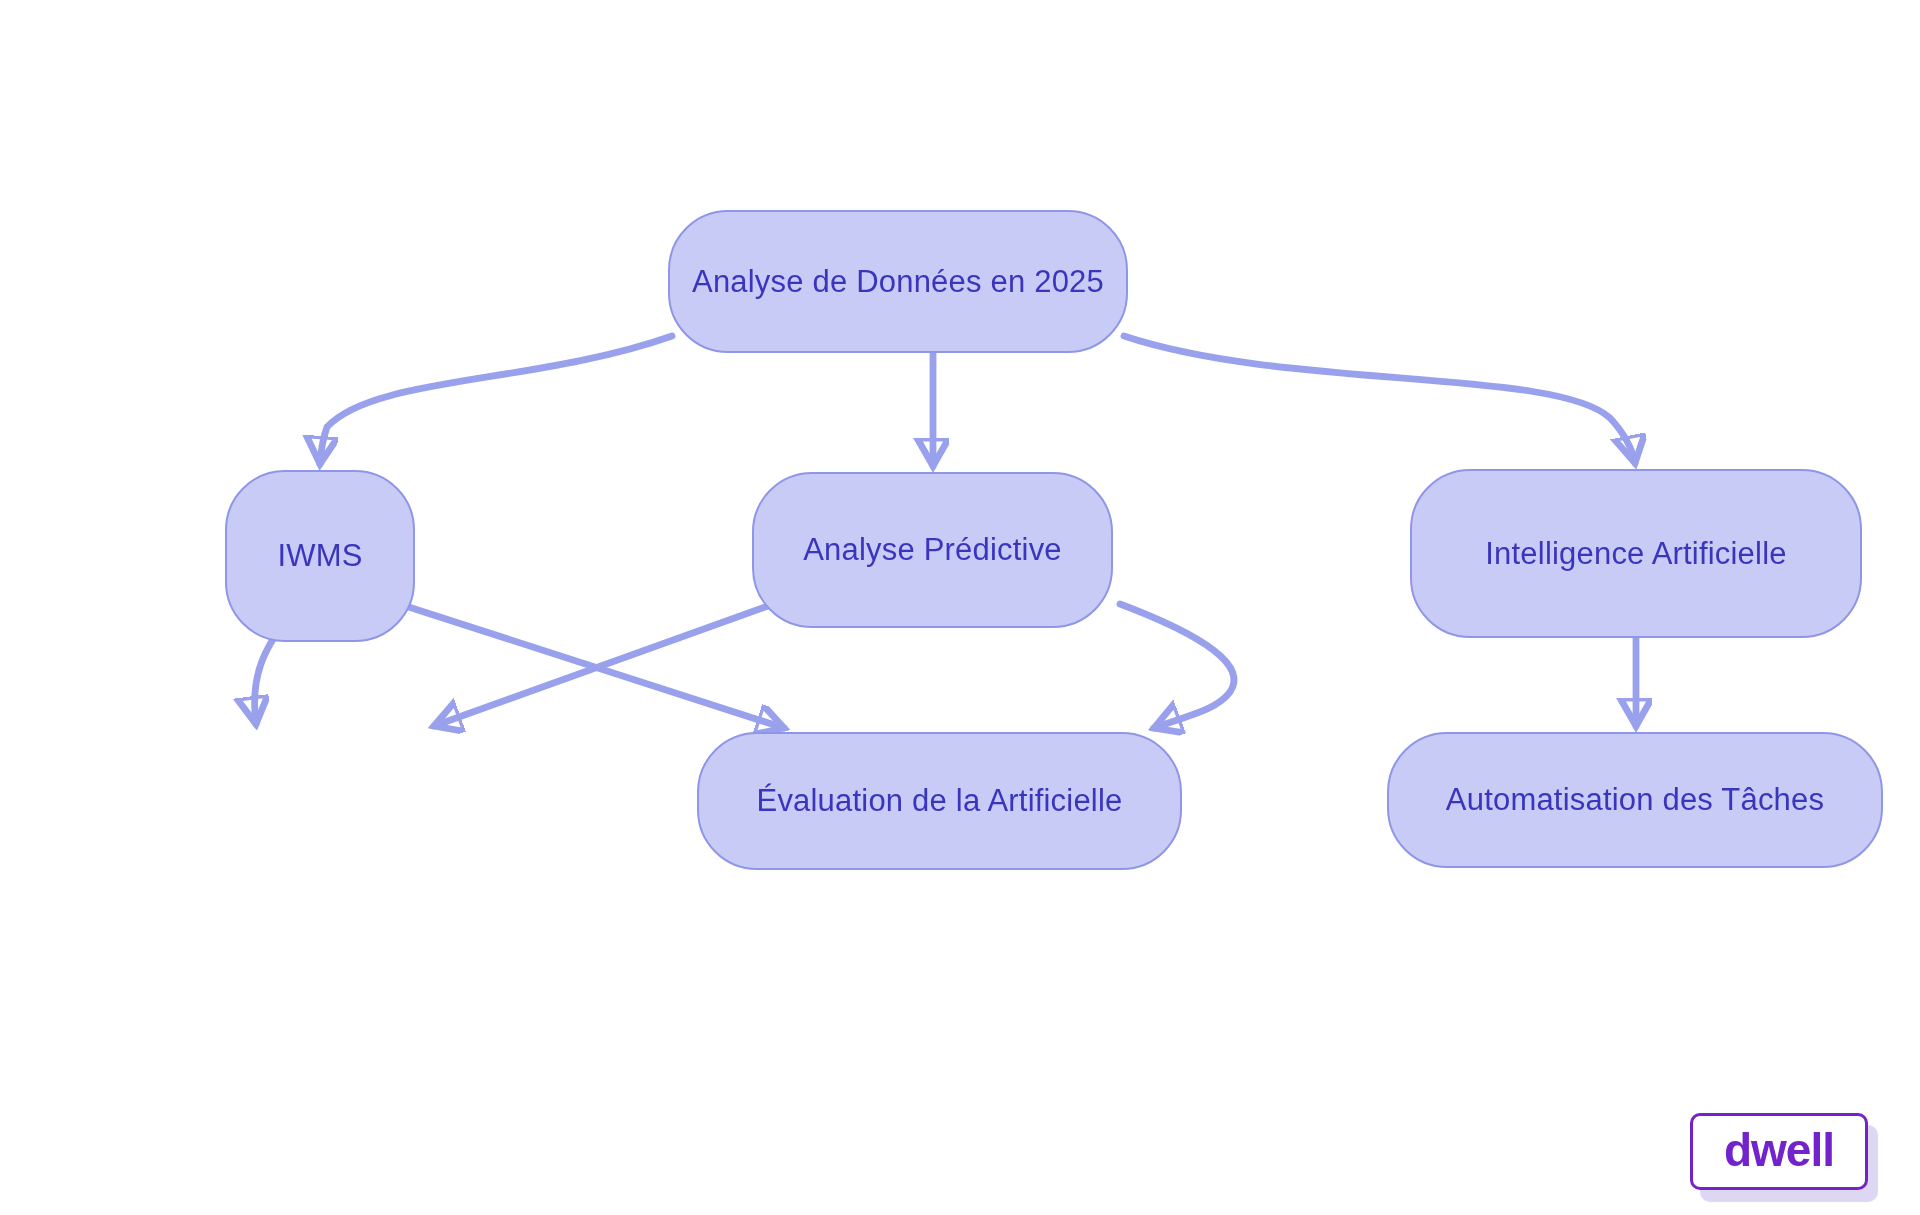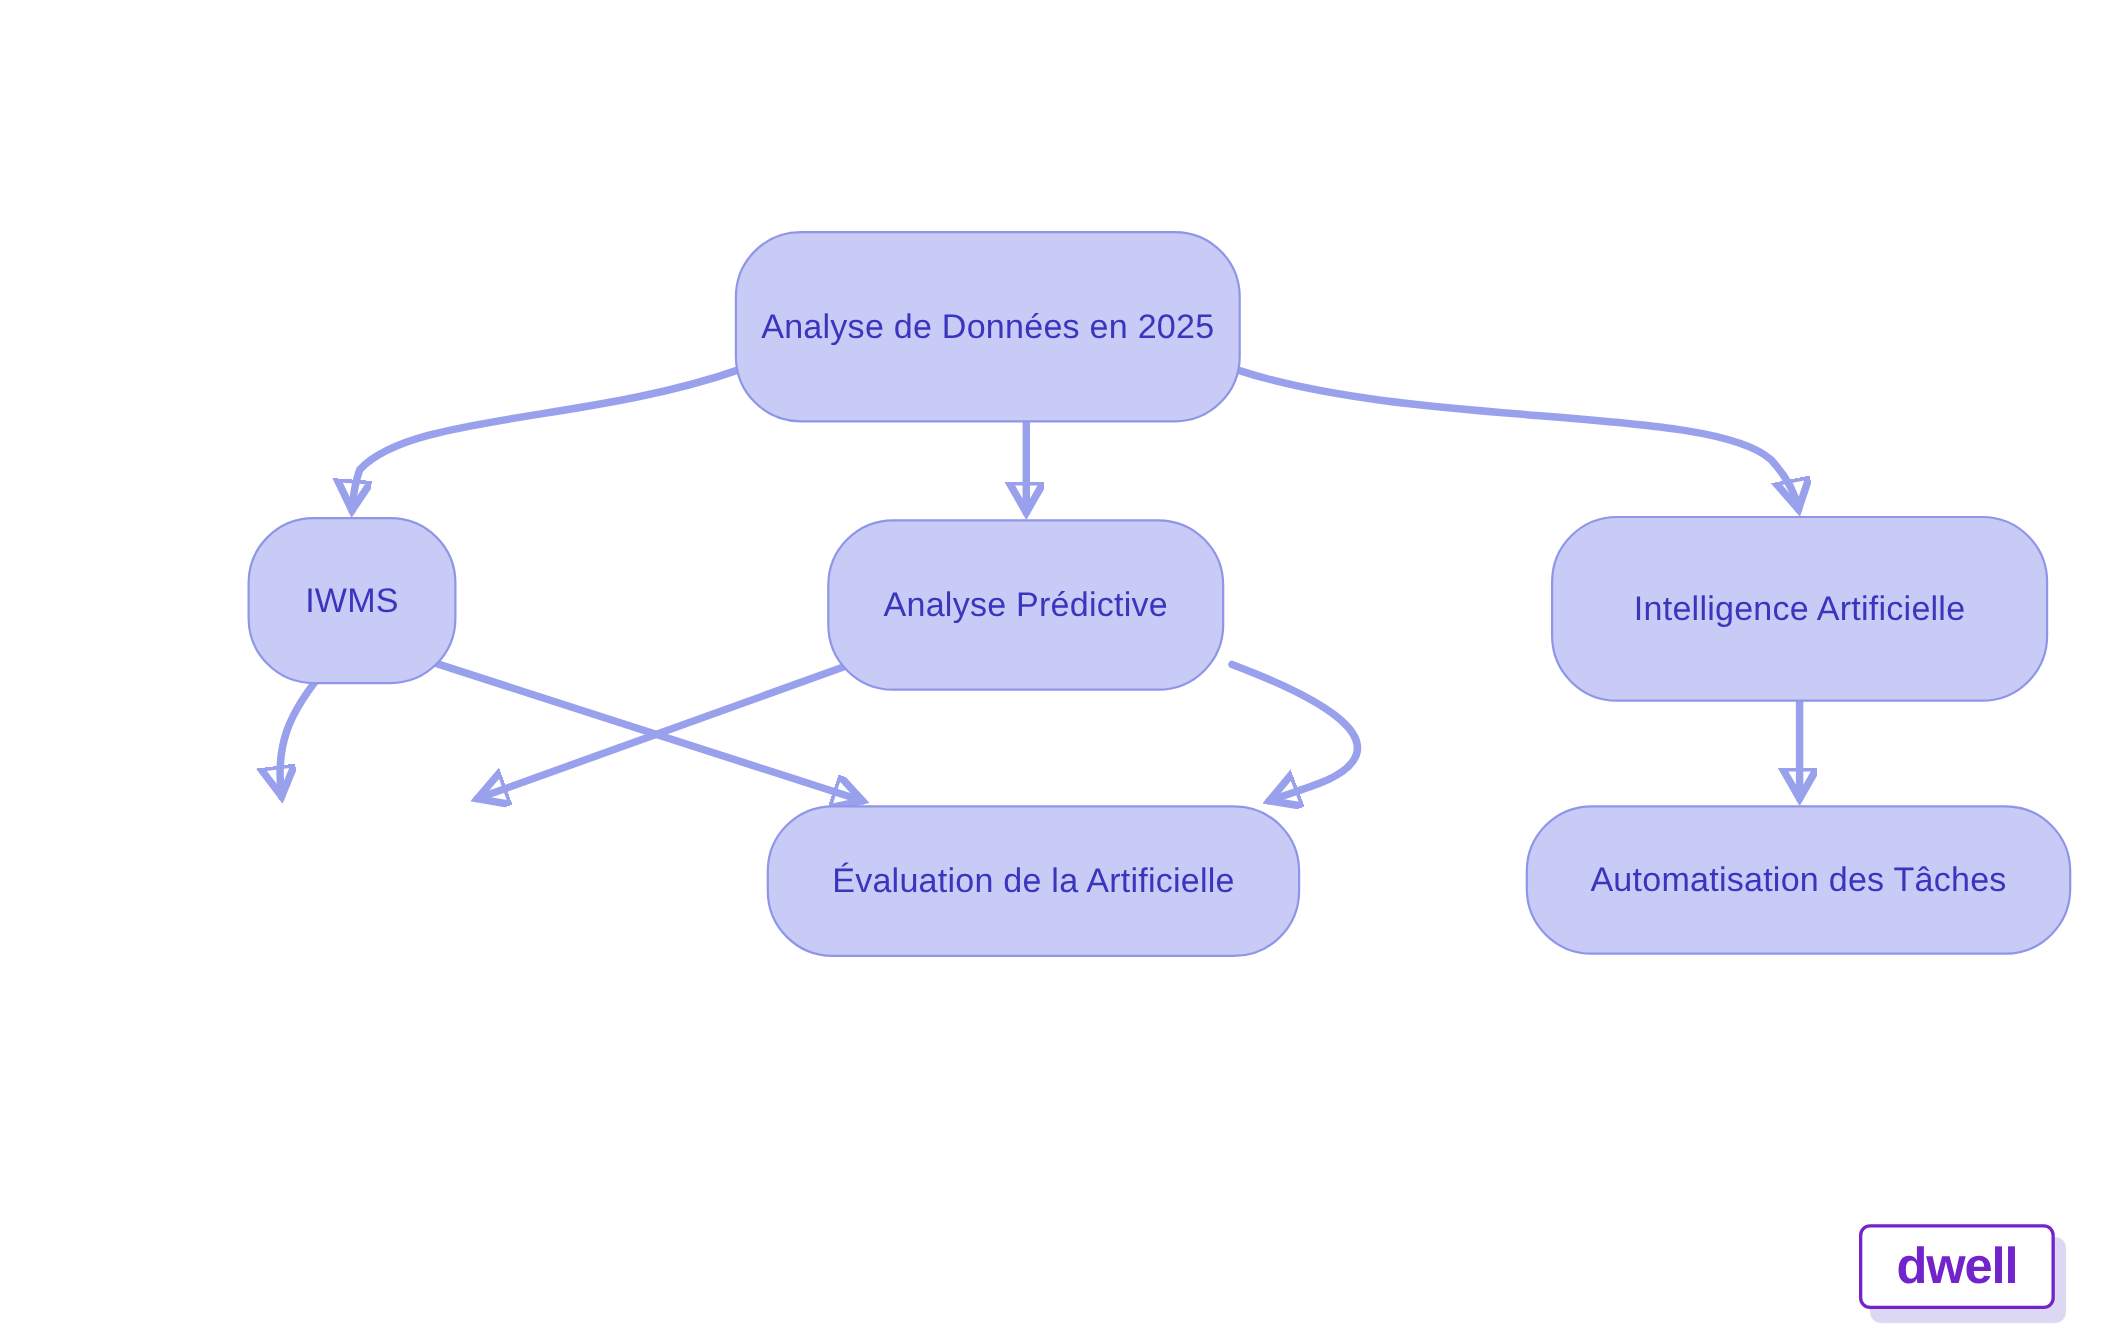--- a/index.html
+++ b/index.html
@@ -83,25 +83,25 @@
     <path d="M 672 336 C 536 384, 374 376, 327 427 C 323 438, 321 450, 320 464" marker-end="url(#arrow)"></path>
     <path d="M 933 349 L 933 466" marker-end="url(#arrow)"></path>
     <path d="M 1124 336 C 1286 390, 1556 368, 1610 418 C 1624 433, 1632 448, 1635 463" marker-end="url(#arrow)"></path>
     <path d="M 296 608 C 262 648, 250 678, 256 724" marker-end="url(#arrow)"></path>
     <path d="M 390 601 L 784 728" marker-end="url(#arrow)"></path>
     <path d="M 768 606 L 434 726" marker-end="url(#arrow)"></path>
     <path d="M 1120 604 C 1205 636, 1248 666, 1230 692 C 1217 710, 1186 716, 1154 728" marker-end="url(#arrow)"></path>
     <path d="M 1636 610 L 1636 726" marker-end="url(#arrow)"></path>
   </svg>
 
-  <div class="node" style="left:668px;top:210px;width:460px;height:174px;text-align:right;">
+  <div class="node" style="left:668px;top:210px;width:460px;height:143px;text-align:right;">
     <span>Analyse de Données en 2025</span>
   </div>
 
-  <div class="node" style="left:225px;top:470px;width:190px;height:152px;">
+  <div class="node" style="left:225px;top:470px;width:190px;height:172px;">
     <span>IWMS</span>
   </div>
 
   <div class="node" style="left:752px;top:472px;width:361px;height:156px;">
     <span>Analyse Prédictive</span>
   </div>
 
   <div class="node" style="left:1410px;top:469px;width:452px;height:169px;">
     <span>Intelligence Artificielle</span>
   </div>

